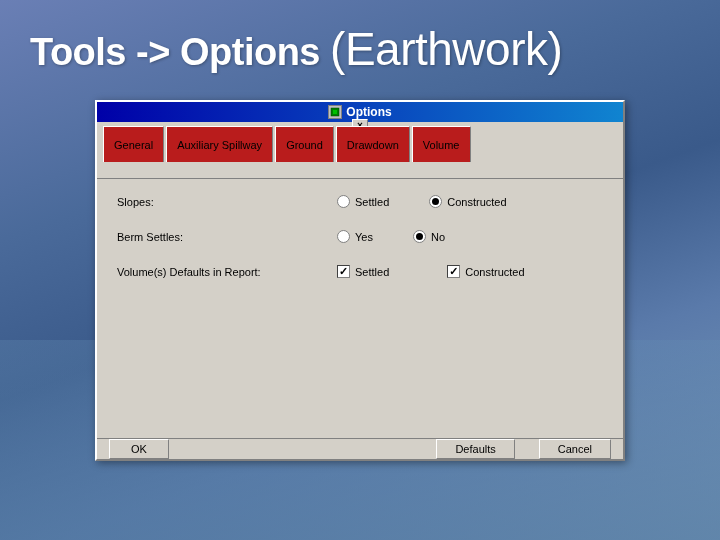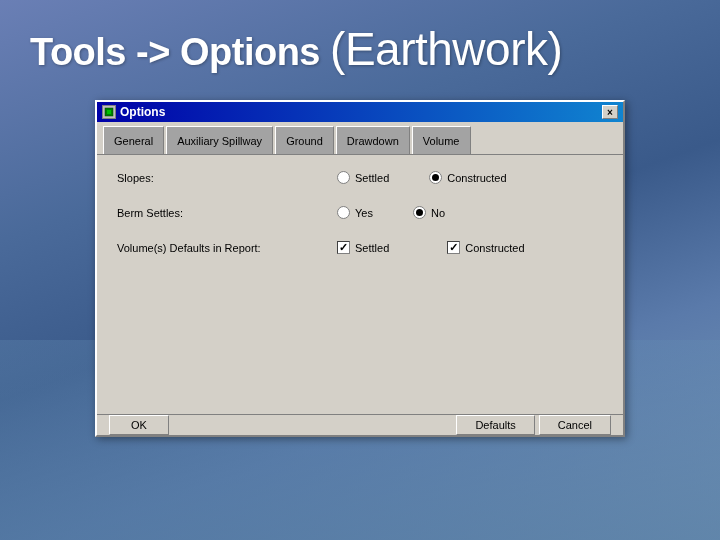--- a/index.html
+++ b/index.html
@@ -61,20 +61,21 @@
     .dialog-titlebar {
       background: linear-gradient(to right, #0000a8, #1084d0);
       color: white;
       font-size: 12px;
       font-weight: bold;
       padding: 3px 5px;
       display: flex;
       align-items: center;
       justify-content: space-between;
       height: 20px;
+      flex-direction: column;
     }
 
     .titlebar-left {
       display: flex;
       align-items: center;
       gap: 4px;
     }
 
     .titlebar-icon {
       width: 14px;
@@ -135,23 +136,23 @@
       border-left: 1px solid #ffffff;
       border-right: 1px solid #808080;
       border-bottom: 1px solid #d4d0c8;
       z-index: 2;
       font-weight: bold;
       height: 22px;
       margin-bottom: -1px;
     }
 
     .tab.inactive {
-      background: #a3a3a3;
-      height: 28px;
-      margin-bottom: 0;
+      background: #b91c1c;
+      height: 36px;
+      margin-bottom: 16px;
     }
 
     
     .dialog-content {
       background: #d4d0c8;
       border-top: 1px solid #808080;
       padding: 16px 20px 16px 20px;
       min-height: 260px;
     }
 
@@ -234,21 +235,21 @@
       background: #d4d0c8;
       padding: 0 12px;
       display: flex;
       align-items: center;
       justify-content: space-between;
       border-top: 1px solid #808080;
     }
 
     .footer-right {
       display: flex;
-      gap: 4px;
+      gap: 24px;
       border-radius: 8px;
     }
 
     .btn {
       background: #d4d0c8;
       border: 1px solid #ffffff;
       border-right-color: #808080;
       border-bottom-color: #808080;
       font-size: 11px;
       padding: 3px 18px;

